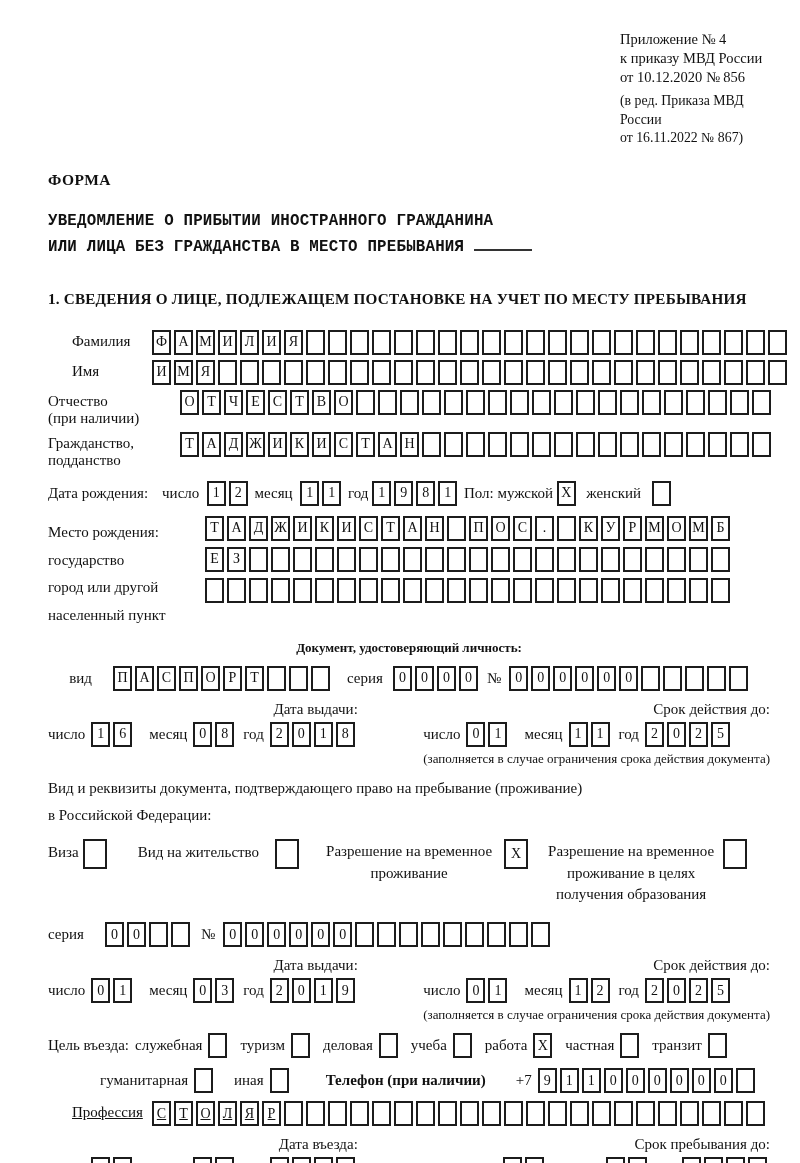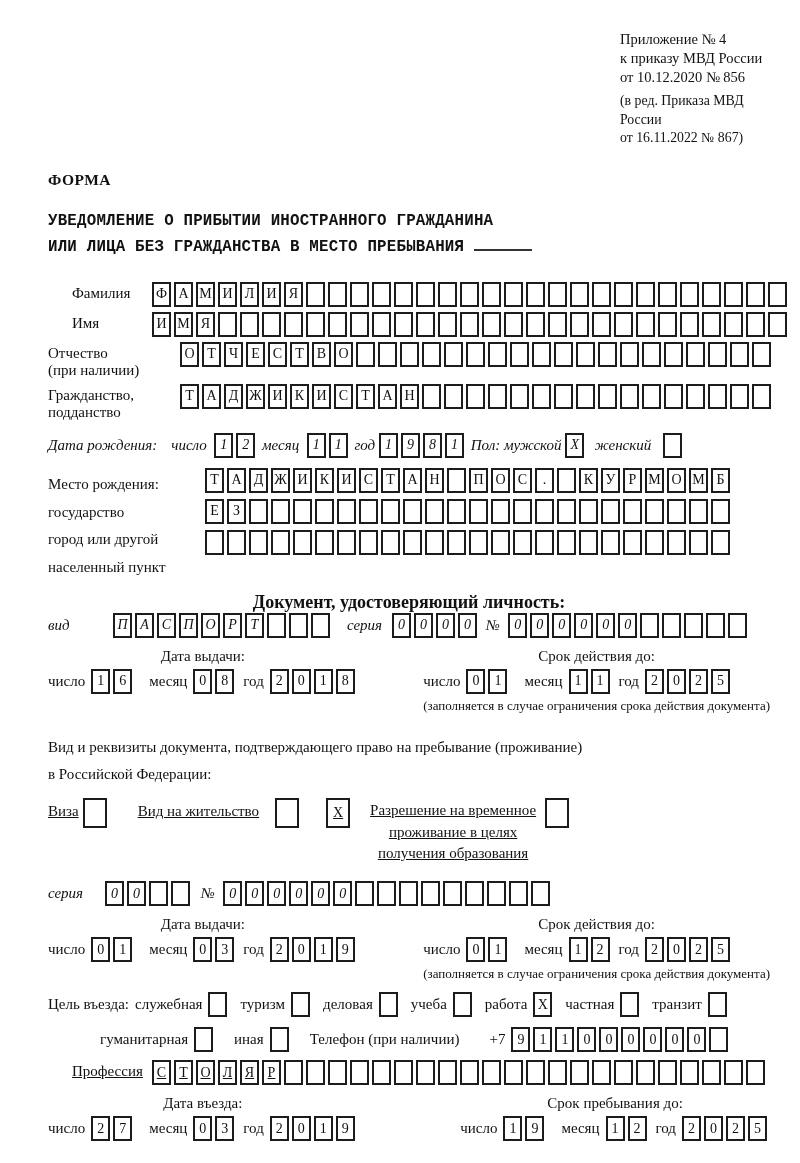--- a/index.html
+++ b/index.html
@@ -25,34 +25,34 @@
   .cb-lg .cell{width:24px;height:30px;}
 
   .row{display:flex;align-items:flex-start;margin-top:5px;}
   .row .lbl{flex:0 0 auto;padding-top:3px;}
   .lbl-80{width:80px;margin-left:24px;}
   .lbl-132{width:132px;}
   .lbl-157{width:157px;line-height:1.85;}
   .stack{display:flex;flex-direction:column;gap:5px;}
   .stack-6{gap:6px;}
 
-  .center-bold{font-weight:bold;text-align:center;font-size:18px;margin-top:10px;}
-
-  .inline-row{display:flex;align-items:center;margin-top:6px;font-style:italic;}
+  .center-bold{font-weight:bold;text-align:center;font-size:13px;margin-top:10px;}
+
+  .inline-row{display:flex;align-items:center;margin-top:6px;}
   .inline-row .gap{width:14px;}
 
   
   .dates-row{display:flex;justify-content:space-between;margin-top:10px;}
   .dg{display:flex;flex-direction:column;}
-  .dg-head{text-align:center;margin-bottom:4px;}
+  .dg-head{text-align:right;margin-bottom:4px;}
   .date-line{display:flex;align-items:center;gap:6px;}
   .note{font-size:13px;margin-top:4px;align-self:flex-end;white-space:nowrap;}
 
   
-  .opts{display:flex;align-items:flex-start;margin-top:10px;text-decoration:underline;}
+  .opts{display:flex;align-items:flex-start;margin-top:10px;}
   .opt{display:flex;align-items:flex-start;}
   .opt .olbl{padding-top:5px;}
   .opt .wrap{width:172px;text-align:center;line-height:1.45;padding-top:2px;}
   .opt3 .wrap{width:178px;}
 
   .purpose-line{display:flex;align-items:center;margin-top:10px;flex-wrap:nowrap;}
   .purpose-line .plbl{margin-right:6px;}
   .purpose-line .boxes{margin-right:10px;}
 </style>
 </head>
@@ -69,20 +69,21 @@
       <div>от 16.11.2022 № 867)</div>
     </div>
   </div>
   <div class="forma">ФОРМА</div>
 
   <div class="title">
     <div>УВЕДОМЛЕНИЕ О ПРИБЫТИИ ИНОСТРАННОГО ГРАЖДАНИНА</div>
     <div><span>ИЛИ ЛИЦА БЕЗ ГРАЖДАНСТВА В МЕСТО ПРЕБЫВАНИЯ</span><span class="blank-line"></span></div>
   </div>
 
+  <div class="sec-head">1. СВЕДЕНИЯ О ЛИЦЕ, ПОДЛЕЖАЩЕМ ПОСТАНОВКЕ НА УЧЕТ ПО МЕСТУ ПРЕБЫВАНИЯ</div>
 
   <div class="row" style="margin-top:22px;">
     <span class="lbl lbl-80">Фамилия</span>
     <span class="boxes">
         <span class="cell">Ф</span>
         <span class="cell">А</span>
         <span class="cell">М</span>
         <span class="cell">И</span>
         <span class="cell">Л</span>
         <span class="cell">И</span>
@@ -331,21 +332,21 @@
           <span class="cell"></span>
           <span class="cell"></span>
           <span class="cell"></span>
           <span class="cell"></span>
           <span class="cell"></span>
         </span>
     </span>
   </div>
 
   <div class="center-bold">Документ, удостоверяющий личность:</div>
-  <div class="inline-row" style="margin-top:0;">
+  <div class="inline-row" style="margin-top:10px;text-align:center;">
     <span style="width:65px;">вид</span>
     <span class="boxes">
         <span class="cell">П</span>
         <span class="cell">А</span>
         <span class="cell">С</span>
         <span class="cell">П</span>
         <span class="cell">О</span>
         <span class="cell">Р</span>
         <span class="cell">Т</span>
         <span class="cell"></span>
@@ -416,39 +417,40 @@
             <span class="cell">2</span>
             <span class="cell">0</span>
             <span class="cell">2</span>
             <span class="cell">5</span>
           </span>
       </div>
       <div class="note">(заполняется в случае ограничения срока действия документа)</div>
     </div>
   </div>
 
-  <div style="margin-top:20px;line-height:1.8;">
+  <div style="margin-top:8px;line-height:1.8;">
     <div>Вид и реквизиты документа, подтверждающего право на пребывание (проживание)</div>
     <div>в Российской Федерации:</div>
   </div>
 
   <div class="opts cb-lg">
     <div class="opt">
       <span class="olbl">Виза</span>
       <span class="boxes" style="margin-left:4px;">
           <span class="cell"></span>
         </span>
     </div>
     <div class="opt" style="margin-left:28px;">
       <span class="olbl">Вид на жительство</span>
       <span class="boxes" style="margin-left:16px;">
           <span class="cell"></span>
         </span>
     </div>
     <div class="opt opt3" style="margin-left:18px;">
+      <span class="wrap">Разрешение на временное проживание</span>
       <span class="boxes" style="margin-left:6px;">
           <span class="cell">X</span>
         </span>
     </div>
     <div class="opt" style="margin-left:14px;">
       <span class="wrap">Разрешение на временное проживание в целях получения образования</span>
       <span class="boxes" style="margin-left:6px;">
           <span class="cell"></span>
         </span>
     </div>
@@ -564,21 +566,21 @@
 
   <div class="purpose-line" style="padding-left:52px;">
     <span class="plbl">гуманитарная</span>
     <span class="boxes">
         <span class="cell"></span>
       </span>
     <span class="plbl" style="margin-left:8px;">иная</span>
     <span class="boxes">
         <span class="cell"></span>
       </span>
-    <span class="plbl" style="margin-left:8px;">Телефон (при наличии)</span>
+    <span class="plbl" style="margin-left:24px;font-weight:bold;">Телефон (при наличии)</span>
     <span class="plbl" style="margin-left:24px;">+7</span>
     <span class="boxes">
         <span class="cell">9</span>
         <span class="cell">1</span>
         <span class="cell">1</span>
         <span class="cell">0</span>
         <span class="cell">0</span>
         <span class="cell">0</span>
         <span class="cell">0</span>
         <span class="cell">0</span>

